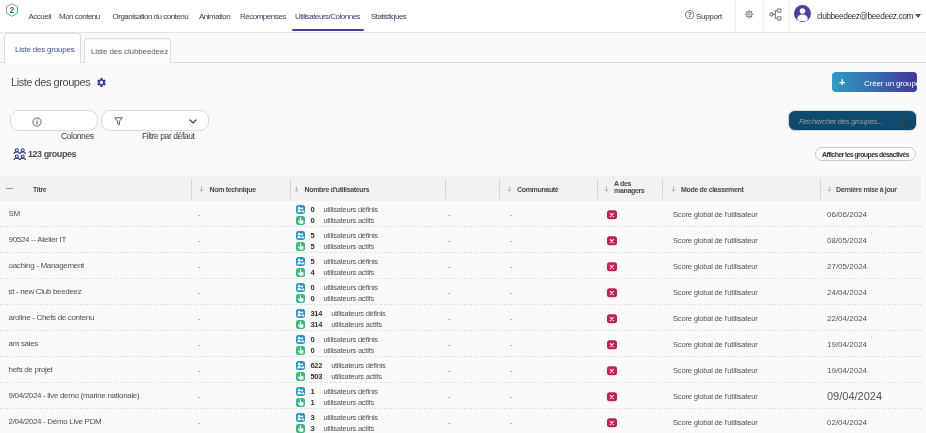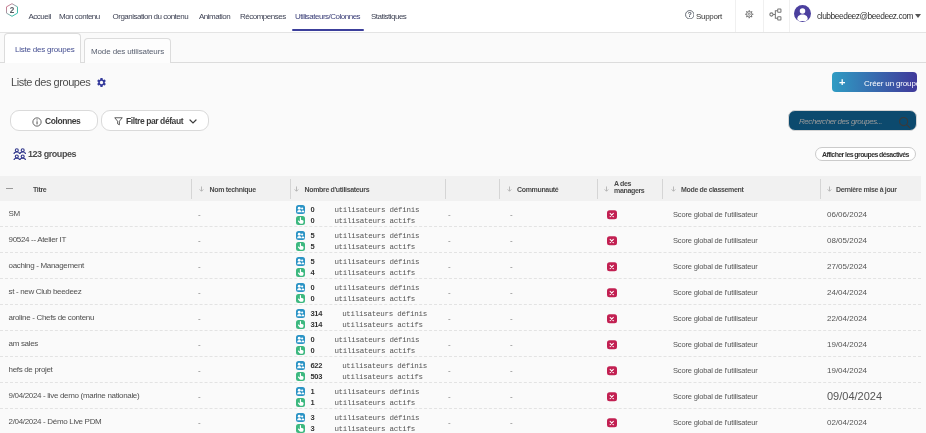--- a/index.html
+++ b/index.html
@@ -39,22 +39,22 @@
 #btn-create .plus { position:absolute; left:7px; top:10px; transform:translateY(-50%);
   color:#fff; font-size:11px; font-weight:bold; }
 #btn-create .lbl { position:absolute; left:32px; top:10.5px; transform:translateY(-50%);
   color:#fff; font-size:8px; letter-spacing:-0.15px; white-space:nowrap; }
 
 
 .toolbtn { position:absolute; top:110px; height:21px; background:#fff;
   border:1px solid #dadada; border-radius:9px; }
 #btn-col { left:10px; width:88px; }
 #btn-filter { left:101px; width:108px; }
-.toolbtn .lbl { position:absolute; top:10px; transform:translateY(-50%);
-  font-size:8.5px; font-weight:bold; letter-spacing:-0.42px; color:#3d3d3d; white-space:nowrap; }
+.toolbtn .lbl { position:absolute; top:25px; transform:translateY(-50%);
+  font-size:8.5px; font-weight:normal; letter-spacing:-0.42px; color:#3d3d3d; white-space:nowrap;margin-left:16px; }
 
 
 #search { position:absolute; left:788px; top:110px; width:129px; height:21px;
   background:#0c4a6e; border:1px solid #d4d4d4; border-radius:7px; }
 #search .ph { position:absolute; left:10px; top:10px; transform:translateY(-50%);
   font-size:8px; font-style:italic; letter-spacing:-0.45px; color:#9b9b9b; white-space:nowrap; }
 
 
 #count { position:absolute; left:28px; top:154px; transform:translateY(-50%);
   font-size:9px; font-weight:bold; letter-spacing:-0.45px; color:#4c4c4c; }
@@ -76,21 +76,21 @@
 .title { position:absolute; left:8.5px; top:11.8px; transform:translateY(-50%);
   font-size:8px; letter-spacing:-0.32px; color:#505050; white-space:nowrap; }
 .dash { position:absolute; top:13px; transform:translateY(-50%);
   font-size:8px; color:#777; }
 .cell { position:absolute; top:13px; transform:translateY(-50%);
   font-size:7.5px; letter-spacing:-0.17px; color:#555; white-space:nowrap; }
 .uline { position:absolute; left:296px; display:flex; align-items:center; height:9.5px; white-space:nowrap; }
 .uline .badge { width:9px; height:9px; border-radius:2.5px; position:relative; flex:none; }
 .uline .num { font-size:7.5px; font-weight:bold; letter-spacing:-0.3px; color:#333;
   margin-left:5.5px; }
-.uline .txt { font-size:7.5px; letter-spacing:-0.26px; color:#555; margin-left:20px;font-family:Liberation Mono, monospace; }
+.uline .txt { font-size:7.5px; letter-spacing:-0.26px; color:#555; margin-left:9px; }
 .bblue { background:#2a93c5; }
 .bgreen { background:#3cb87f; }
 .redbadge { position:absolute; left:607px; top:13.8px; transform:translateY(-50%);
   width:9.5px; height:9.5px; border-radius:2.5px; background:#c22052; }
 </style>
 </head>
 <body>
 
 <div id="nav">
   <svg class="abs" style="left:5px;top:3px" width="14" height="14" viewBox="0 0 24 24">
@@ -144,21 +144,21 @@
     <circle cx="12" cy="12" r="12" fill="#4b3f9e"></circle>
     <circle cx="12" cy="8.6" r="3.9" fill="#fff"></circle>
     <path d="M4.6 20 c0-4.4 3.2-6.6 7.4-6.6 s7.4 2.2 7.4 6.6 l-2.5 2.6 h-9.8 z" fill="#fff"></path>
   </svg>
   <span class="navitem" style="left:817px;color:#303030;font-size:8.4px;letter-spacing:-0.45px">clubbeedeez@beedeez.com</span>
   <div class="abs" style="left:914.5px;top:14px;width:0;height:0;border-left:3.5px solid transparent;border-right:3.5px solid transparent;border-top:4px solid #555"></div>
 </div>
 
 <div id="tabstrip">
   <div class="tab" id="tab2">
-      <span>Mode des utilisateurs</span>
+      <span>Liste des clubbeedeez</span>
     </div>
   <div class="tab" id="tab1">
       <span>Liste des groupes</span>
     </div>
 </div>
 
 <span id="heading">Liste des groupes</span>
 <svg id="heading-gear" width="11" height="11" viewBox="0 0 24 24">
   <path fill="#343a9b" d="M19.14 12.94c.04-.3.06-.61.06-.94 0-.32-.02-.64-.07-.94l2.03-1.58c.18-.14.23-.41.12-.61l-1.92-3.32c-.12-.22-.37-.29-.59-.22l-2.39.96c-.5-.38-1.03-.7-1.62-.94l-.36-2.54c-.04-.24-.24-.41-.48-.41h-3.84c-.24 0-.43.17-.47.41l-.36 2.54c-.59.24-1.13.57-1.62.94l-2.39-.96c-.22-.08-.47 0-.59.22L2.74 8.87c-.12.21-.08.47.12.61l2.03 1.58c-.05.3-.09.63-.09.94s.02.64.07.94l-2.03 1.58c-.18.14-.23.41-.12.61l1.92 3.32c.12.22.37.29.59.22l2.39-.96c.5.38 1.03.7 1.62.94l.36 2.54c.05.24.24.41.48.41h3.84c.24 0 .44-.17.47-.41l.36-2.54c.59-.24 1.13-.56 1.62-.94l2.39.96c.22.08.47 0 .59-.22l1.92-3.32c.12-.22.07-.47-.12-.61l-2.01-1.58zM12 15.6c-1.98 0-3.6-1.62-3.6-3.6s1.62-3.6 3.6-3.6 3.6 1.62 3.6 3.6-1.62 3.6-3.6 3.6z"></path>
 </svg>

